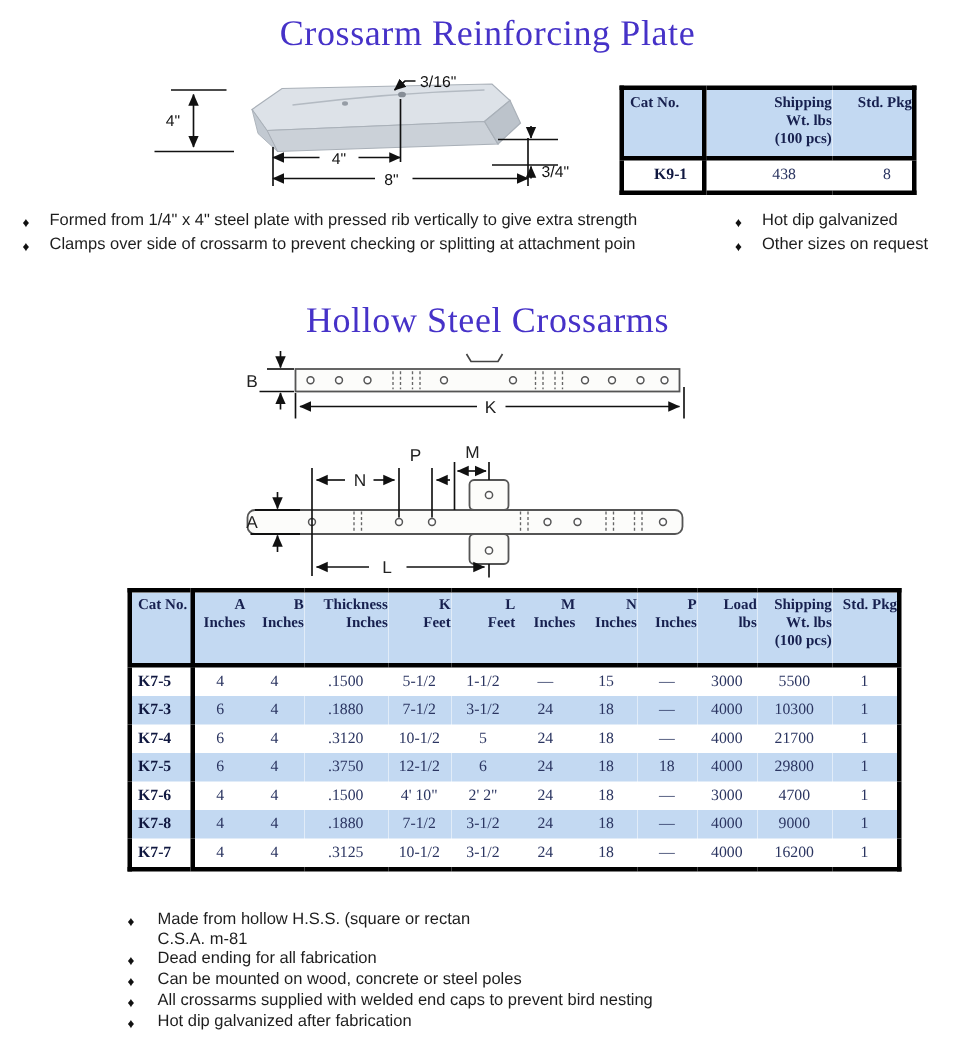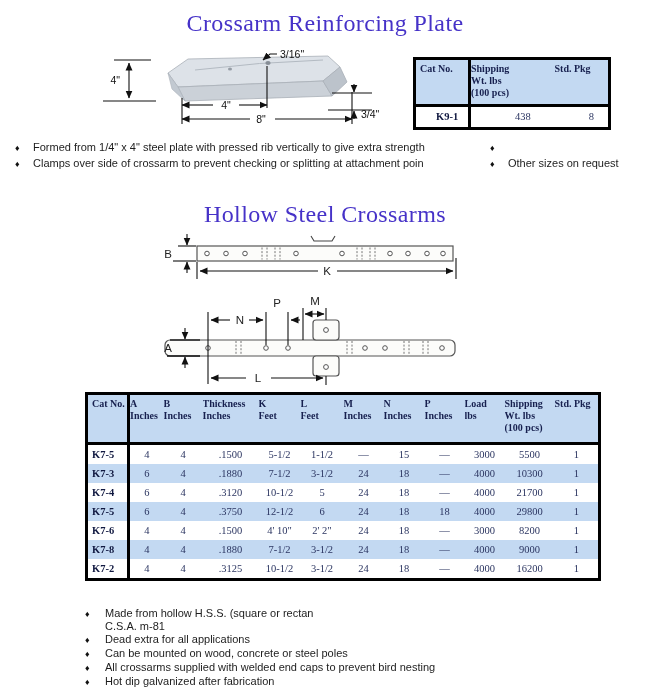--- a/index.html
+++ b/index.html
@@ -18,21 +18,21 @@
   #plate-svg{left:30px;top:46px;}
   #arm-svg{left:90px;top:228px;}
   .dim-label{font-family:"Liberation Sans",sans-serif;font-size:10.5px;fill:#111;}
   .dim-letter{font-family:"Liberation Sans",sans-serif;font-size:11.5px;fill:#222;}
 
   
   table{border-collapse:collapse;table-layout:fixed;border-radius:13px;}
   th,td{overflow:hidden;}
   th{background:#c3d9f2;font-family:"Liberation Serif",serif;font-weight:bold;
      color:#17204f;font-size:10px;line-height:12px;white-space:pre-line;
-     vertical-align:top;text-align:left;padding:3px 0 0 0;}
+     vertical-align:top;text-align:right;padding:3px 0 0 0;}
   td{font-family:"Liberation Serif",serif;font-size:10.5px;color:#2b3561;
      text-align:center;padding:0;}
   th:first-child{text-align:left;padding-left:4px;}
   td:first-child{text-align:left;padding-left:4px;font-weight:bold;color:#101840;}
 
   
   #plate-table{position:absolute;left:413px;top:57px;}
   #plate-table table{width:195px;border:3px solid #000;}
   #plate-table th{height:41px;border-bottom:3px solid #000;}
   #plate-table th:first-child,#plate-table td:first-child{border-right:3px solid #000;}
@@ -139,20 +139,21 @@
       <span class="b-text">Formed from 1/4" x 4" steel plate with pressed rib vertically to give extra strength</span>
     </div>
     <div class="b-item">
       <span class="dm">♦</span>
       <span class="b-text">Clamps over side of crossarm to prevent checking or splitting at attachment poin</span>
     </div>
   </div>
   <div id="bul-right" class="bullets">
     <div class="b-item">
       <span class="dm">♦</span>
+      <span class="b-text">Hot dip galvanized</span>
     </div>
     <div class="b-item">
       <span class="dm">♦</span>
       <span class="b-text">Other sizes on request</span>
     </div>
   </div>
 
   <h1 id="title2" class="sec-title">Hollow Steel Crossarms</h1>
 
   <svg id="arm-svg" class="diagram" width="440" height="162" viewBox="0 0 440 162">
@@ -354,39 +355,39 @@
             <td>K7-6</td>
             <td>4</td>
             <td>4</td>
             <td>.1500</td>
             <td>4' 10"</td>
             <td>2' 2"</td>
             <td>24</td>
             <td>18</td>
             <td>—</td>
             <td>3000</td>
-            <td>8200</td>
+            <td>4700</td>
             <td>1</td>
           </tr>
           <tr>
             <td>K7-8</td>
             <td>4</td>
             <td>4</td>
             <td>.1880</td>
             <td>7-1/2</td>
             <td>3-1/2</td>
             <td>24</td>
             <td>18</td>
             <td>—</td>
             <td>4000</td>
             <td>9000</td>
             <td>1</td>
           </tr>
           <tr>
-            <td>K7-2</td>
+            <td>K7-7</td>
             <td>4</td>
             <td>4</td>
             <td>.3125</td>
             <td>10-1/2</td>
             <td>3-1/2</td>
             <td>24</td>
             <td>18</td>
             <td>—</td>
             <td>4000</td>
             <td>16200</td>
@@ -397,21 +398,21 @@
   </div>
 
   <div id="bul-bottom" class="bullets">
     <div class="b-item">
       <span class="dm">♦</span>
       <span class="b-text">Made from hollow H.S.S. (square or rectan
 C.S.A. m-81</span>
     </div>
     <div class="b-item">
       <span class="dm">♦</span>
-      <span class="b-text">Dead extra for all applications</span>
+      <span class="b-text">Dead ending for all fabrication</span>
     </div>
     <div class="b-item">
       <span class="dm">♦</span>
       <span class="b-text">Can be mounted on wood, concrete or steel poles</span>
     </div>
     <div class="b-item">
       <span class="dm">♦</span>
       <span class="b-text">All crossarms supplied with welded end caps to prevent bird nesting</span>
     </div>
     <div class="b-item">

